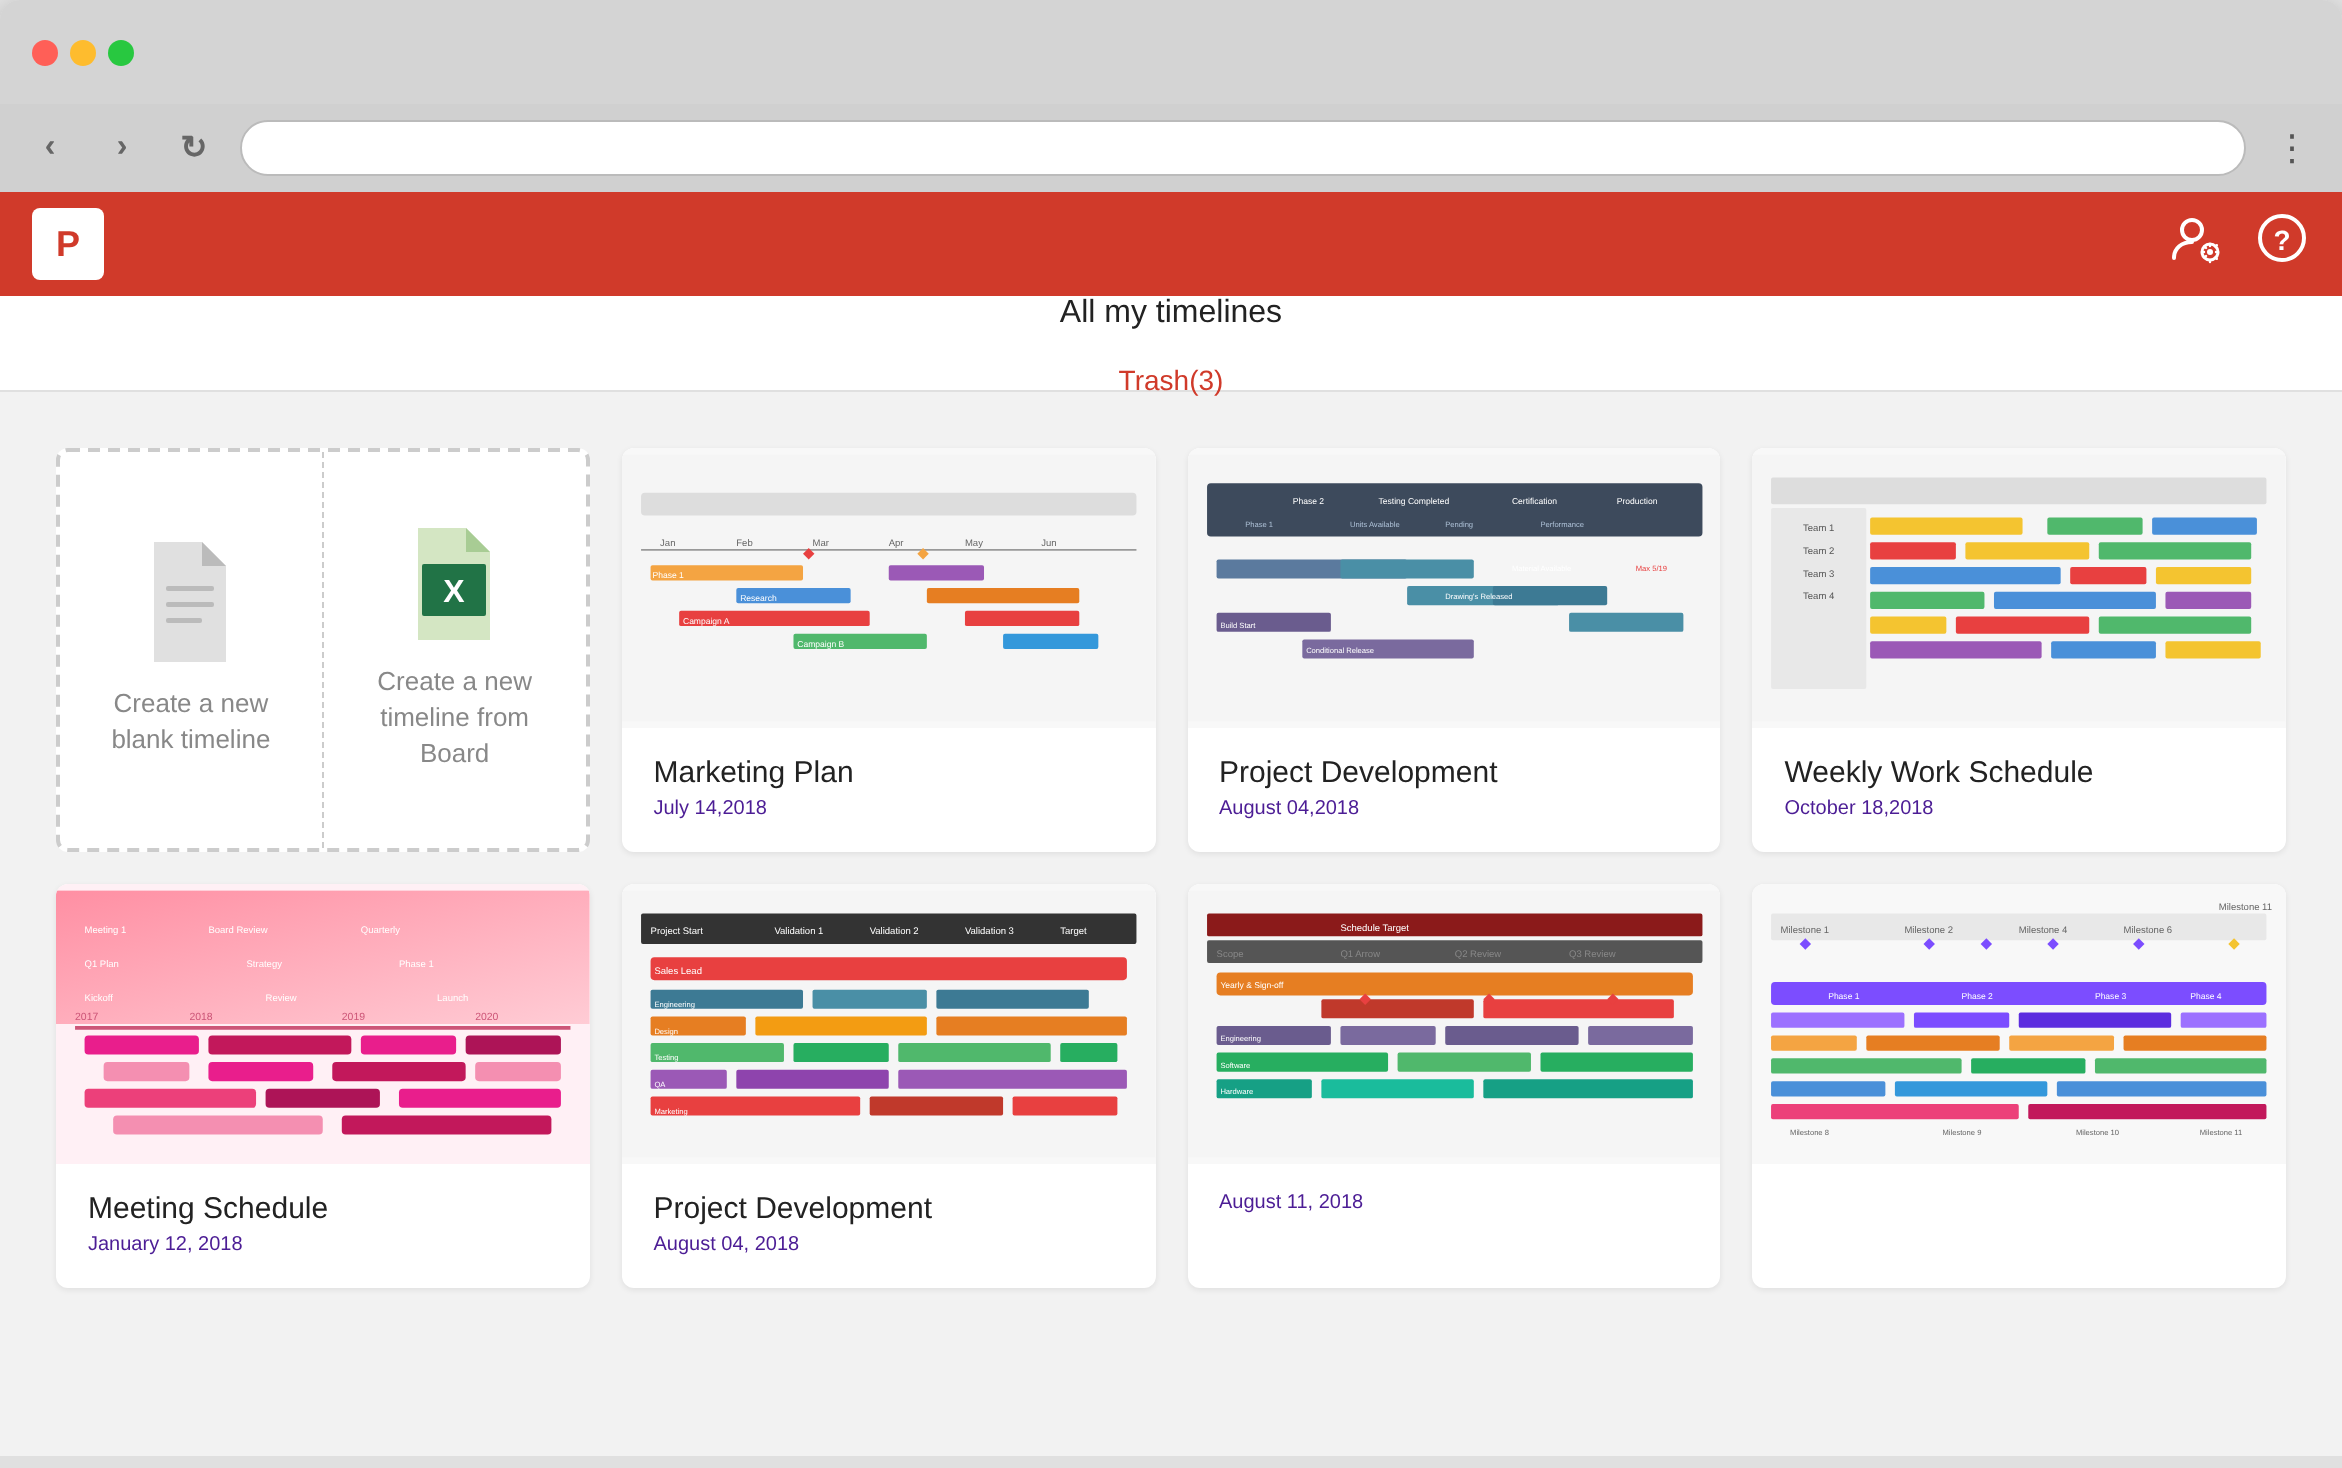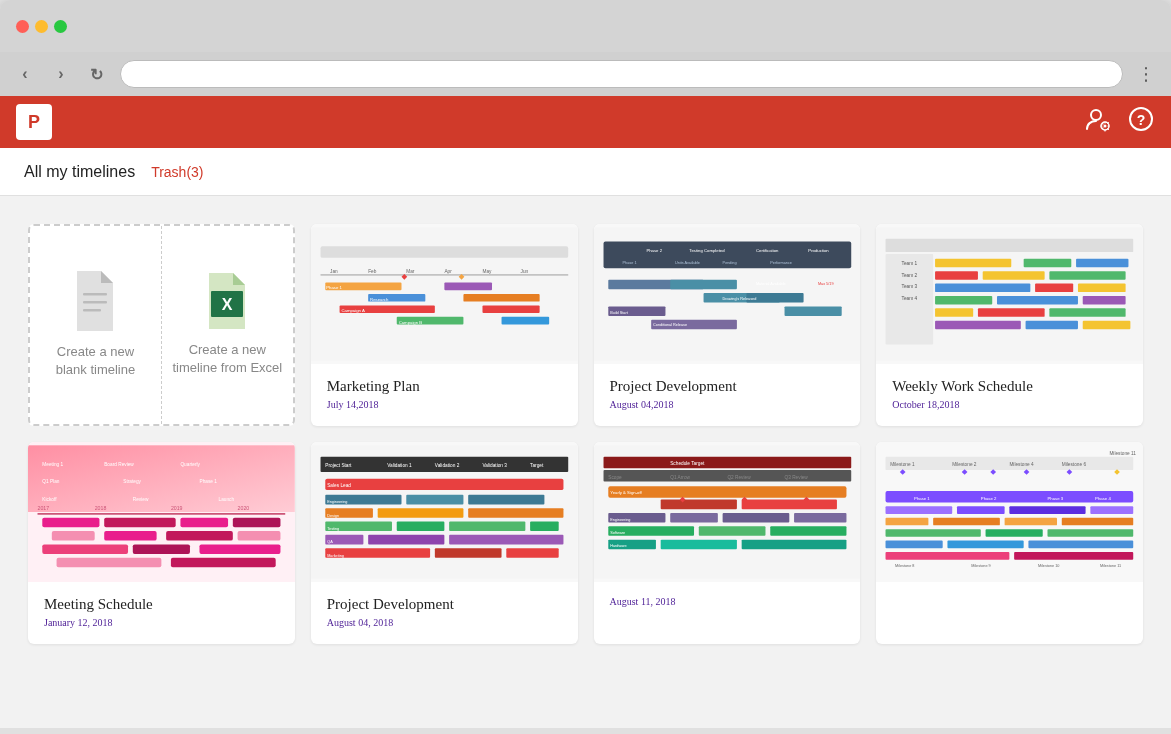--- a/index.html
+++ b/index.html
@@ -81,20 +81,21 @@
     .app-content { background: #f2f2f2; min-height: 580px; }
 
     .page-bar {
       background: white;
       height: 48px;
       display: flex;
       align-items: center;
       padding: 0 24px;
       gap: 16px;
       border-bottom: 1px solid #e0e0e0;
+      flex-direction: column;
     }
     .page-title {
       font-size: 16px;
       font-weight: 500;
       color: #222;
     }
     .trash-link {
       font-size: 14px;
       color: #d03a2a;
       cursor: pointer;
@@ -162,21 +163,20 @@
       background: #f8f8f8;
       overflow: hidden;
       display: flex;
       align-items: center;
       justify-content: center;
       position: relative;
     }
 
     .card-info {
       padding: 14px 16px 16px;
-      font-family: Liberation Serif, serif;
     }
     .card-name {
       font-size: 15px;
       font-weight: 500;
       color: #222;
       margin-bottom: 4px;
     }
     .card-date {
       font-size: 10px;
       color: #4c1d95;
@@ -261,21 +261,21 @@
           </div>
           <div class="create-half">
             <div class="create-card-icon excel-icon">
               <svg viewBox="0 0 48 56" fill="none" xmlns="http://www.w3.org/2000/svg">
                 <path d="M6 0h24l12 12v44H6z" fill="#d4e6c3"></path>
                 <path d="M30 0l12 12H30V0z" fill="#a8cc94"></path>
                 <rect x="8" y="18" width="32" height="26" rx="1" fill="#217346"></rect>
                 <text x="24" y="37" text-anchor="middle" fill="white" font-size="16" font-weight="bold" font-family="Arial">X</text>
               </svg>
             </div>
-            <div class="create-card-label">Create a new timeline from Excel</div>
+            <div class="create-card-label">Create a new timeline from Board</div>
           </div>
         </div>
 
         <div class="timeline-card">
           <div class="card-preview">
             <svg class="preview-svg" viewBox="0 0 280 140" xmlns="http://www.w3.org/2000/svg">
               <rect width="280" height="140" fill="#f5f5f5"></rect>
 
               <rect x="10" y="20" width="260" height="12" rx="2" fill="#ddd"></rect>
 

